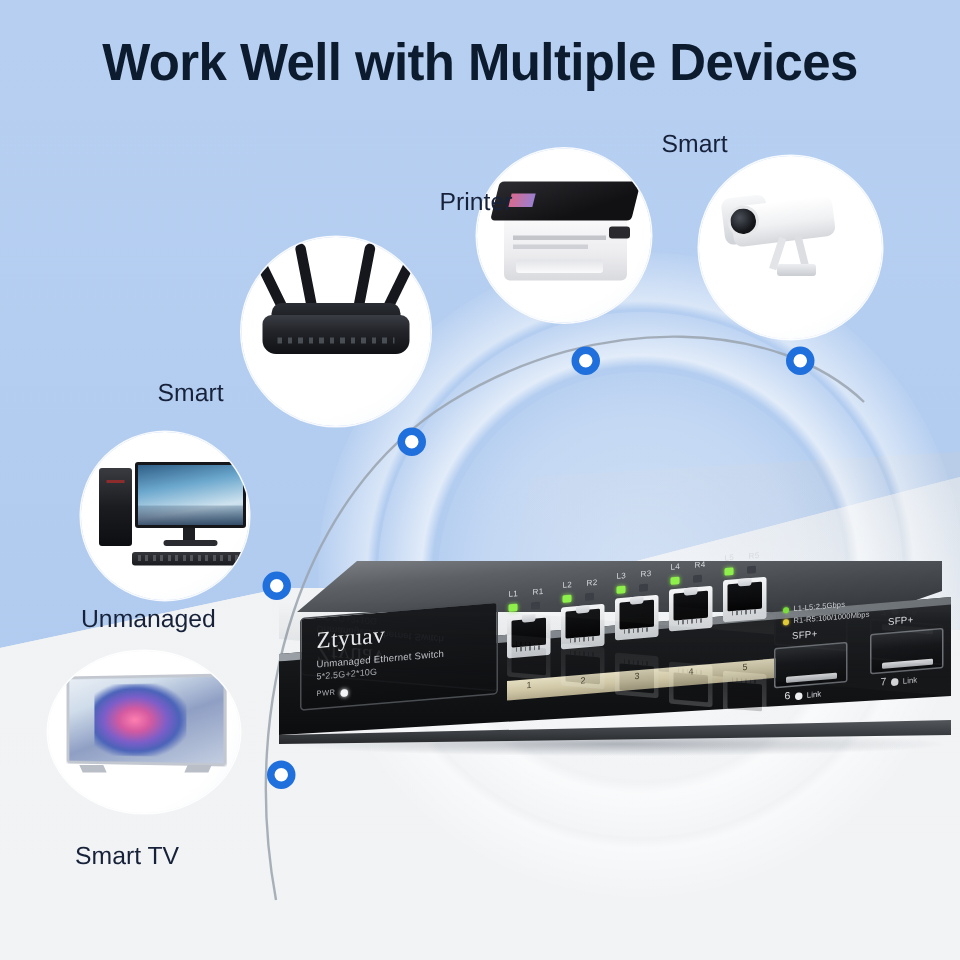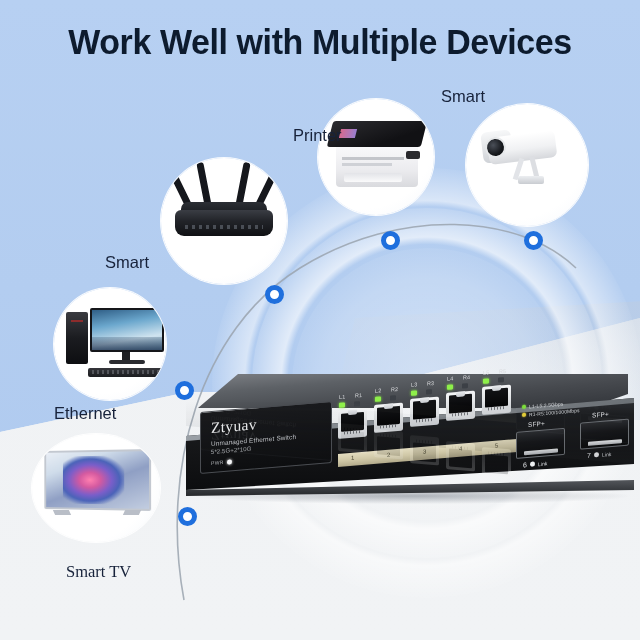--- a/index.html
+++ b/index.html
@@ -271,29 +271,29 @@
   <div class="dev-label" style="left:105px;top:253px;">Smart</div>
 
   <div class="bubble" style="left:54px;top:288px;width:112px;height:112px;">
     <div class="pc-tower"></div>
     <div class="pc-mon"></div>
     <div class="pc-stand"></div>
     <div class="pc-foot"></div>
     <div class="pc-kb"></div>
 
   </div>
-  <div class="dev-label" style="left:54px;top:404px;">Ethernet</div>
+  <div class="dev-label" style="left:54px;top:404px;">Unmanaged</div>
 
   <div class="bubble" style="left:32px;top:434px;width:128px;height:108px;border-radius:50%;">
     <div class="tv-screen"></div>
     <div class="tv-art"></div>
     <div class="tv-legL"></div>
     <div class="tv-legR"></div>
   </div>
-  <div class="dev-label" style="left:66px;top:562px;font-family:Liberation Serif, serif;">Smart TV</div>
+  <div class="dev-label" style="left:50px;top:562px;">Smart TV</div>
 
   <div class="sw-shadow"></div>
 
   <div id="switch-wrap">
     <div class="sw-top"></div>
     <div class="sw-face"></div>
     <div class="sw-edge"></div>
     <div class="sw-bottom"></div>
 
     <div class="brand-plate">

